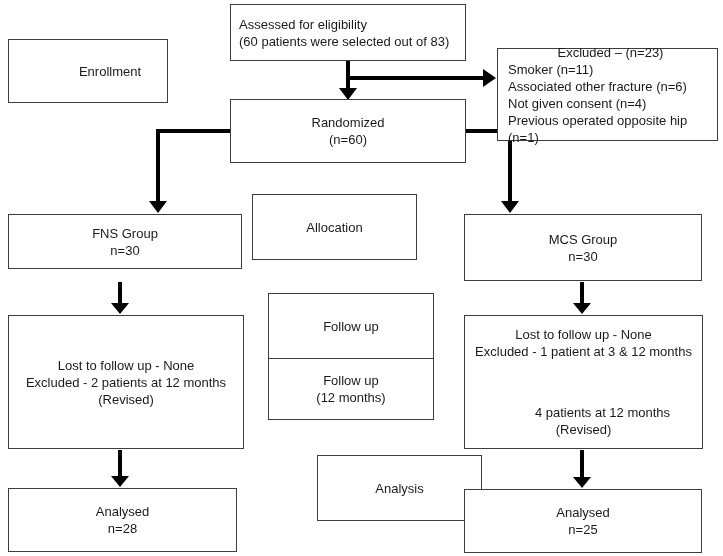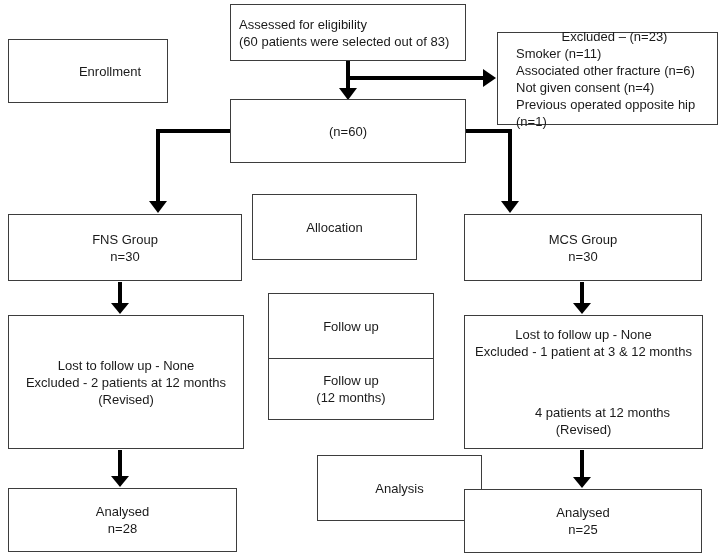--- a/index.html
+++ b/index.html
@@ -10,26 +10,26 @@
   .box {
     position:absolute; box-sizing:border-box;
     border:1.5px solid #3d3d3d; background:#ffffff;
     display:flex; flex-direction:column; justify-content:center; align-items:center;
     text-align:center; font-size:13px; line-height:17px;
   }
   .box .line { width:100%; }
   .left-align { align-items:flex-start; text-align:left; padding-left:8px; padding-right:4px; }
   .b-enrollment   { left:8px;   top:39px;    width:160px; height:64px;padding-left:44px; }
   .b-assessed     { left:230px; top:4px;     width:236px; height:57px; }
-  .b-excluded     { left:497px; top:32px;    width:221px; height:93px;
+  .b-excluded     { left:497px; top:48px;    width:221px; height:93px;
                     justify-content:center; align-items:stretch; text-align:left;
-                    padding:2px 4px 2px 18px; }
+                    padding:2px 4px 2px 10px; }
   .b-excluded .ex-title { text-align:center; padding-right:14px; }
   .b-randomized   { left:230px; top:99px;    width:236px; height:64px; }
-  .b-fns          { left:8px;   top:214px;   width:234px; height:67px; }
+  .b-fns          { left:8px;   top:214px;   width:234px; height:55px; }
   .b-allocation   { left:252px; top:194px;   width:165px; height:66px; }
   .b-mcs          { left:464px; top:214px;   width:238px; height:67px; }
   .b-lost-fns     { left:8px;   top:315px;   width:236px; height:134px; }
   .b-fu3          { left:268px; top:293px;   width:166px; height:66px; }
   .b-fu12         { left:268px; top:357.5px; width:166px; height:62px; }
   .b-lost-mcs     { left:464px; top:315px;   width:239px; height:134px; }
   .b-analysis     { left:269px; top:455px;   width:165px; height:66px;margin-left:48px; }
   .b-analysed-fns { left:8px;   top:488px;   width:229px; height:64px; }
   .b-analysed-mcs { left:464px; top:489px;   width:238px; height:64px; }
   .indent-right { transform:translateX(19px);margin-top:44px; }
@@ -88,20 +88,21 @@
 
   <div class="box b-excluded">
     <div class="line ex-title">Excluded – (n=23)</div>
     <div class="line">Smoker (n=11)</div>
     <div class="line">Associated other fracture (n=6)</div>
     <div class="line">Not given consent (n=4)</div>
     <div class="line">Previous operated opposite hip (n=1)</div>
   </div>
 
   <div class="box b-randomized">
+    <div class="line">Randomized</div>
     <div class="line">(n=60)</div>
   </div>
 
   <div class="box b-fns">
     <div class="line">FNS Group</div>
     <div class="line">n=30</div>
   </div>
 
   <div class="box b-allocation">
     <div class="line">Allocation</div>

